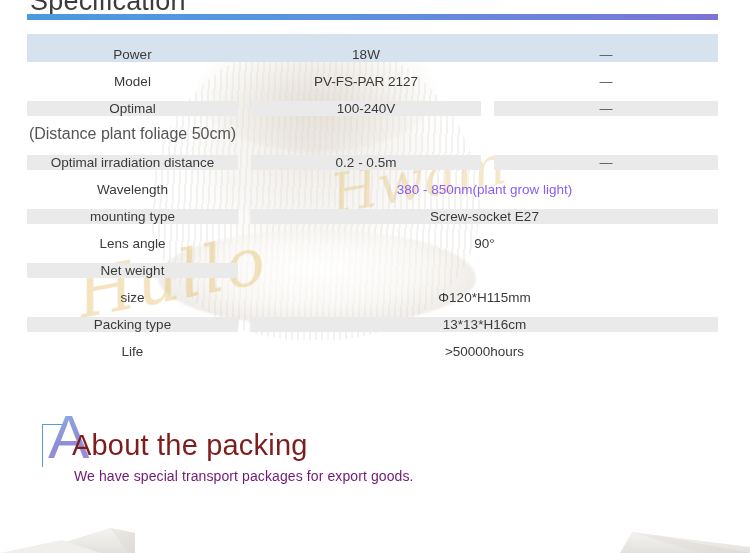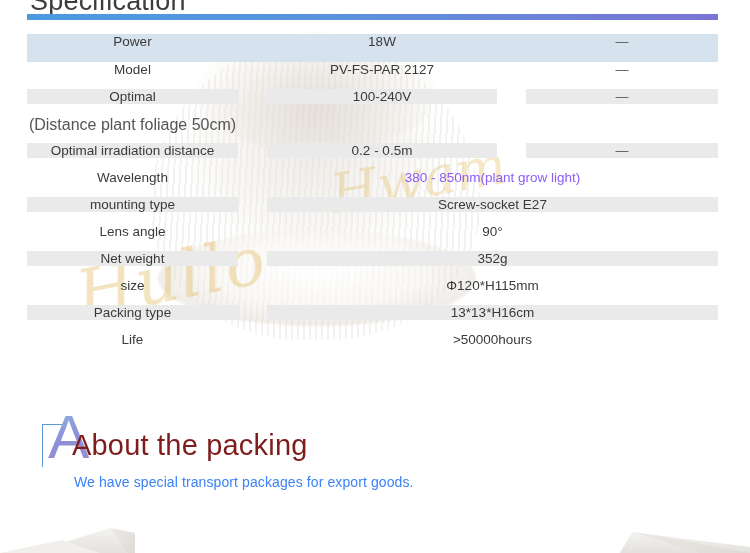--- a/index.html
+++ b/index.html
@@ -126,22 +126,21 @@
     position: absolute;
     left: 27px;
     top: 34px;
     width: 691px;
     z-index: 2;
   }
   .srow {
     position: relative;
     display: flex;
     height: 27px;
-    align-items: flex-start;
-    gap: 8px;
+    align-items: flex-end;
   }
 
   .cell {
     display: flex;
     align-items: center;
     justify-content: center;
     font-size: 13.5px;
     color: #3a3a3a;
     white-space: nowrap;
     box-sizing: border-box;
@@ -208,23 +207,23 @@
     left: 72px;
     top: 25px;
     font-size: 29px;
     color: #7f1d1d;
     font-weight: 400;
     letter-spacing: 0.2px;
   }
   .about-sub {
     position: absolute;
     left: 74px;
-    top: 70px;
+    top: 64px;
     font-size: 14px;
-    color: #3b82f6;
+    color: #701a75;
     letter-spacing: 0.1px;
   }
 
   
   .cartons {
     position: absolute;
     left: 0;
     top: 500px;
     width: 750px;
     height: 53px;
@@ -306,21 +305,20 @@
           <div class="cell c-wide shade">Screw-socket E27</div>
         </div>
         <div class="srow">
           <div class="cell c-label">Lens angle</div>
           <div class="cell c-gap"></div>
           <div class="cell c-wide">90°</div>
         </div>
         <div class="srow">
           <div class="cell c-label shade">Net weight</div>
           <div class="cell c-gap"></div>
-          <div class="cell c-wide shade">352g</div>
         </div>
         <div class="srow">
           <div class="cell c-label">size</div>
           <div class="cell c-gap"></div>
           <div class="cell c-wide">Φ120*H115mm</div>
         </div>
         <div class="srow">
           <div class="cell c-label shade">Packing type</div>
           <div class="cell c-gap"></div>
           <div class="cell c-wide shade">13*13*H16cm</div>

